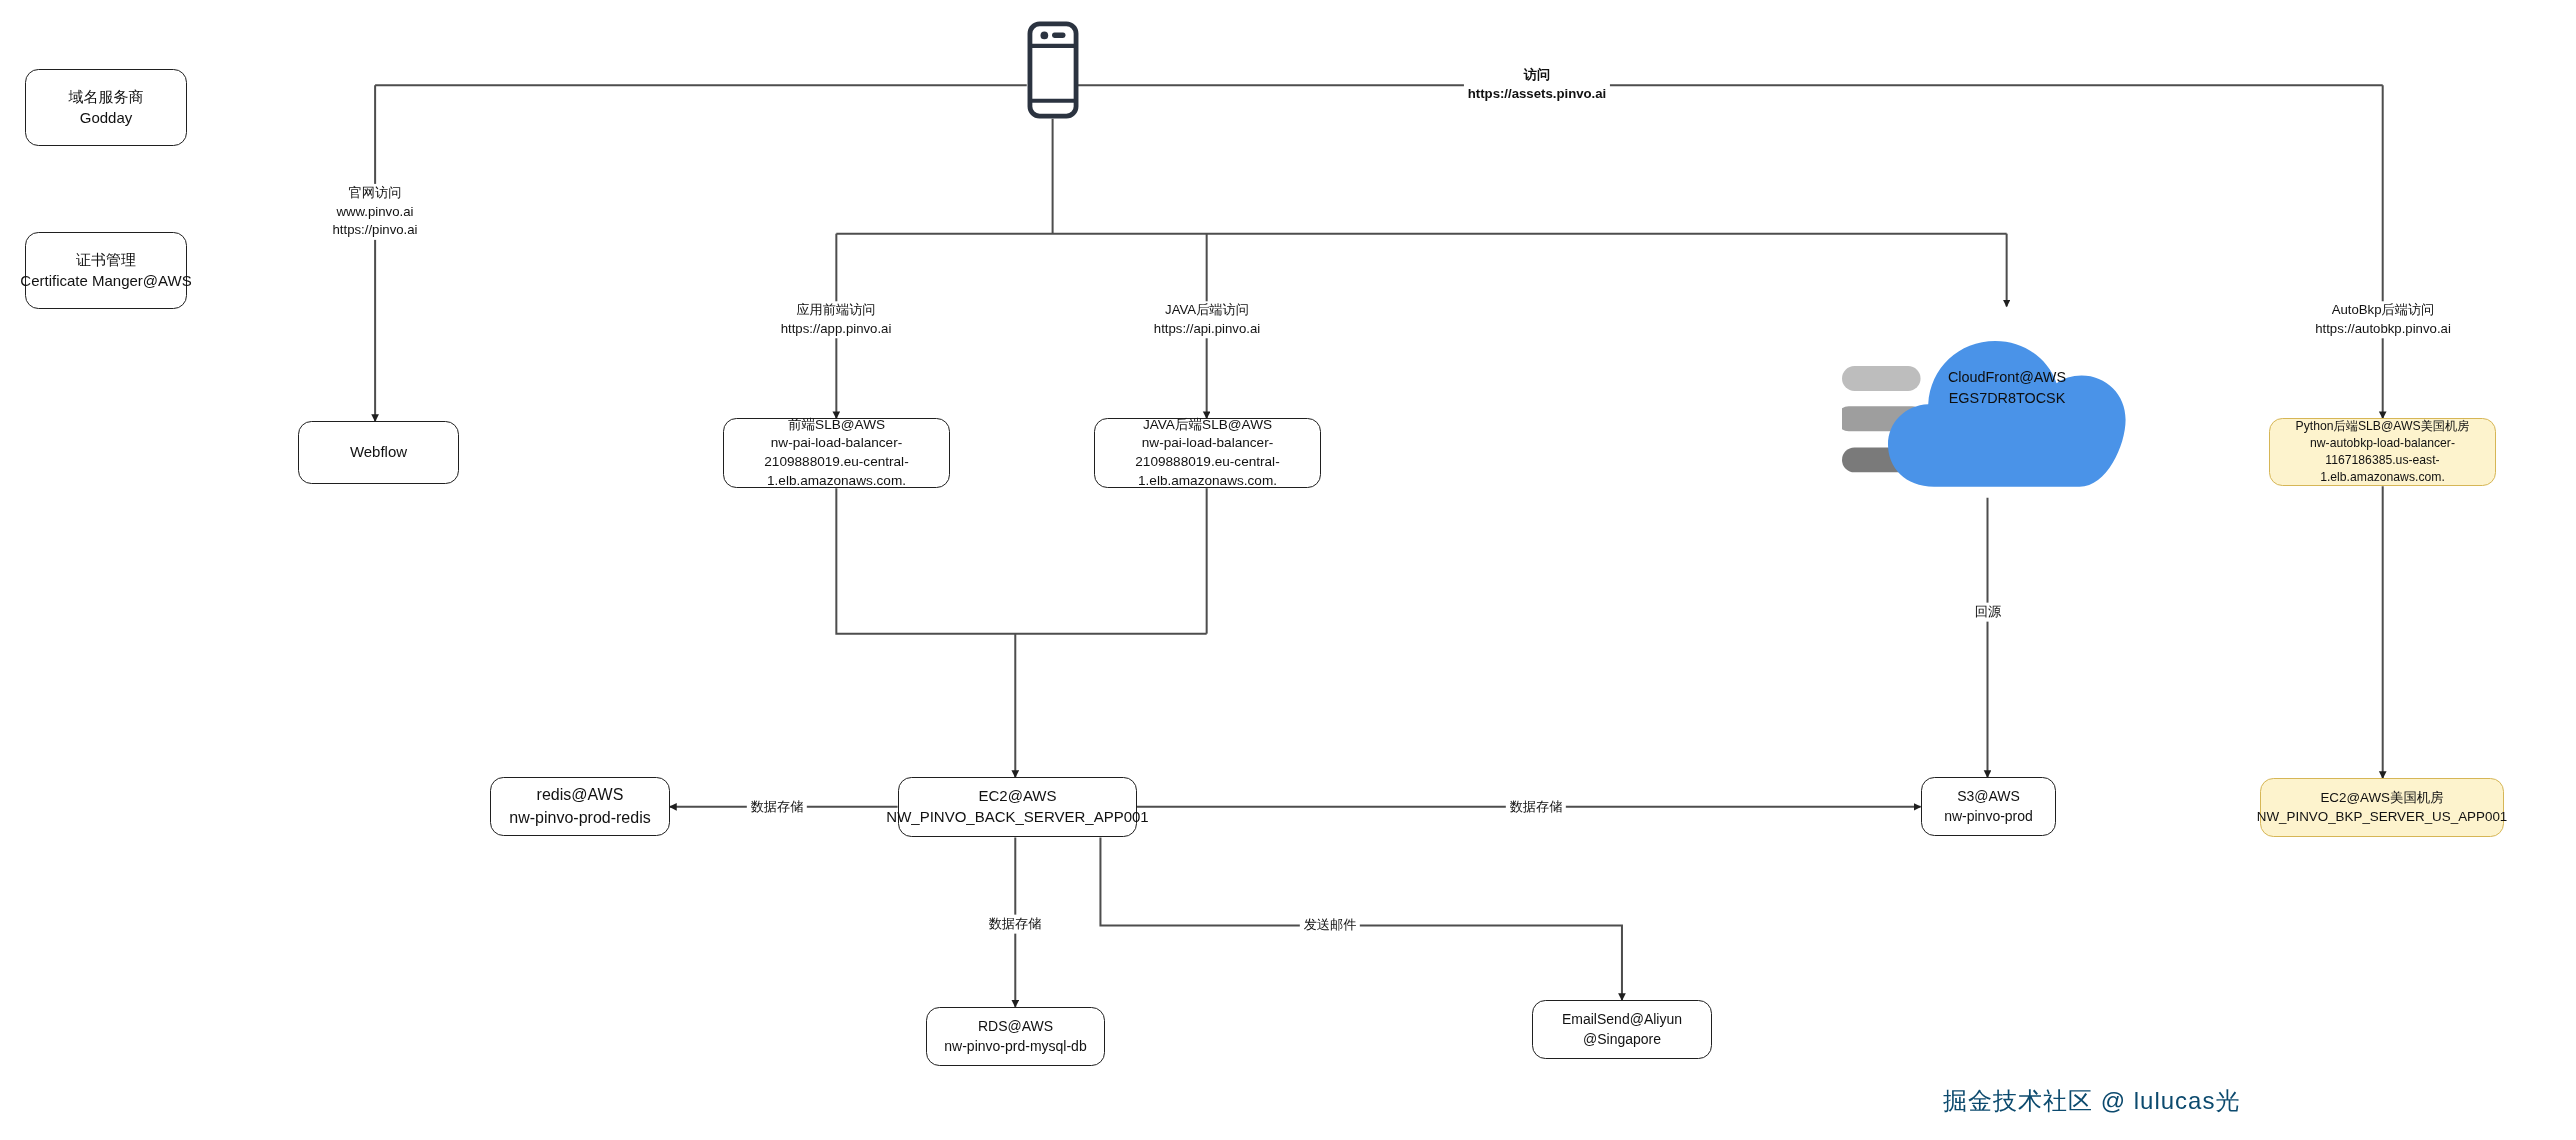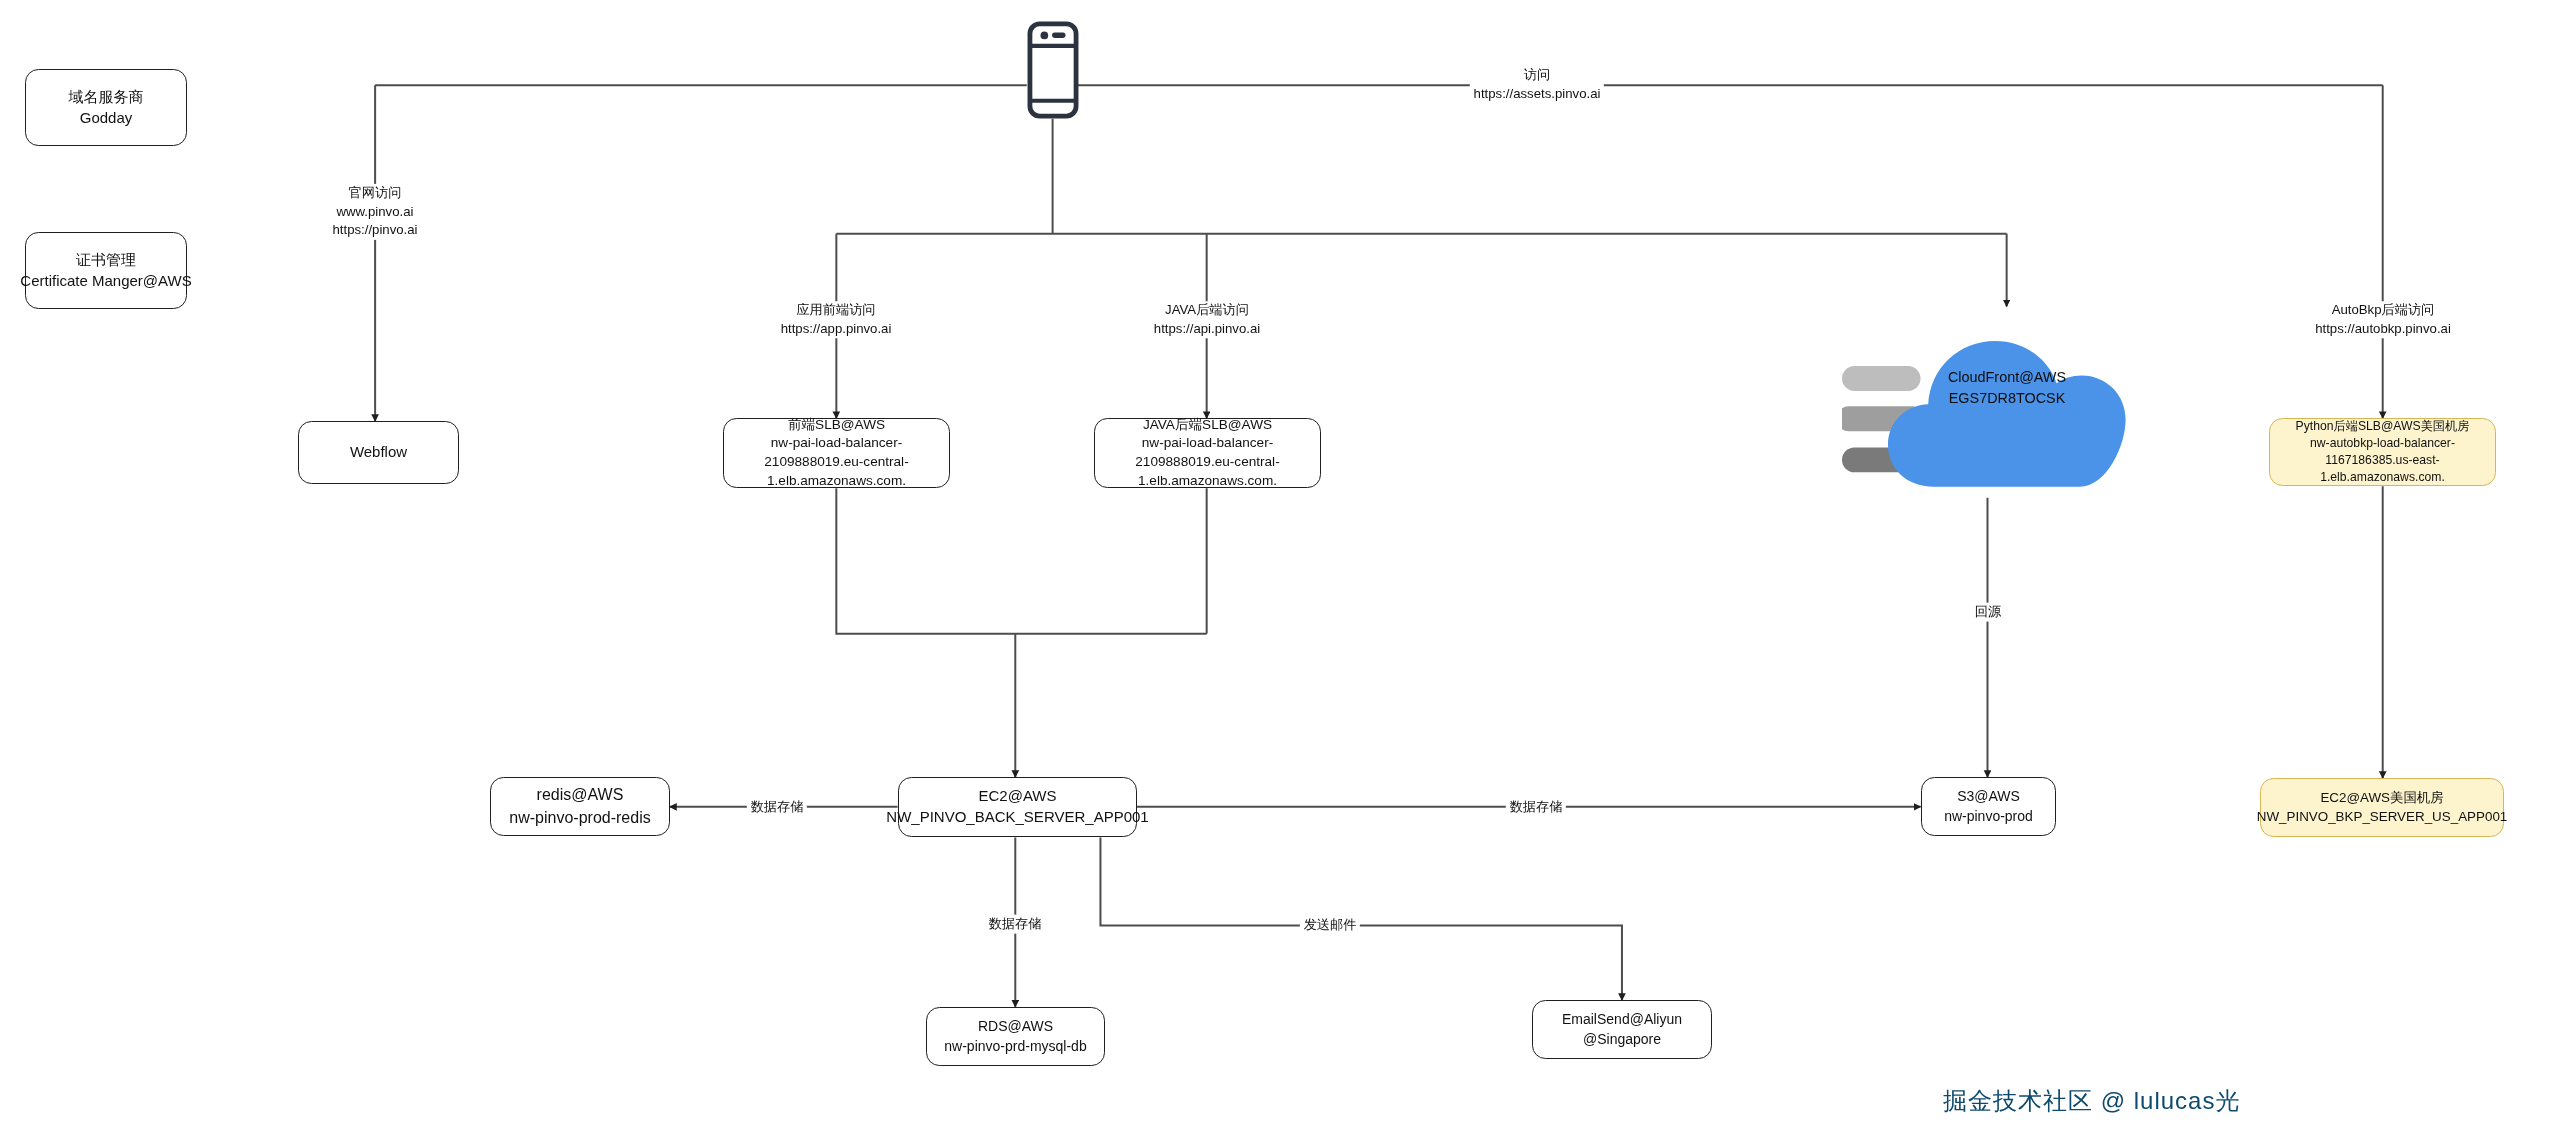--- a/index.html
+++ b/index.html
@@ -220,21 +220,21 @@
   <div class="node" style="left:926px; top:1007px; width:179px; height:59px; font-size:14px;">
     <span class="ln">RDS@AWS</span>
     <span class="ln">nw-pinvo-prd-mysql-db</span>
   </div>
 
   <div class="node" style="left:1532px; top:1000px; width:180px; height:59px; font-size:14px;">
     <span class="ln">EmailSend@Aliyun</span>
     <span class="ln">@Singapore</span>
   </div>
 
-  <div class="edge-label" style="left:1537px; top:85px; font-size:13.2px;">
+  <div class="edge-label" style="left:1537px; top:85px; font-size:13.2px;font-weight:bold;">
     <span class="ln">访问</span>
     <span class="ln">https://assets.pinvo.ai</span>
   </div>
 
   <div class="edge-label" style="left:375px; top:212px; font-size:13.2px;">
     <span class="ln">官网访问</span>
     <span class="ln">www.pinvo.ai</span>
     <span class="ln">https://pinvo.ai</span>
   </div>
 

